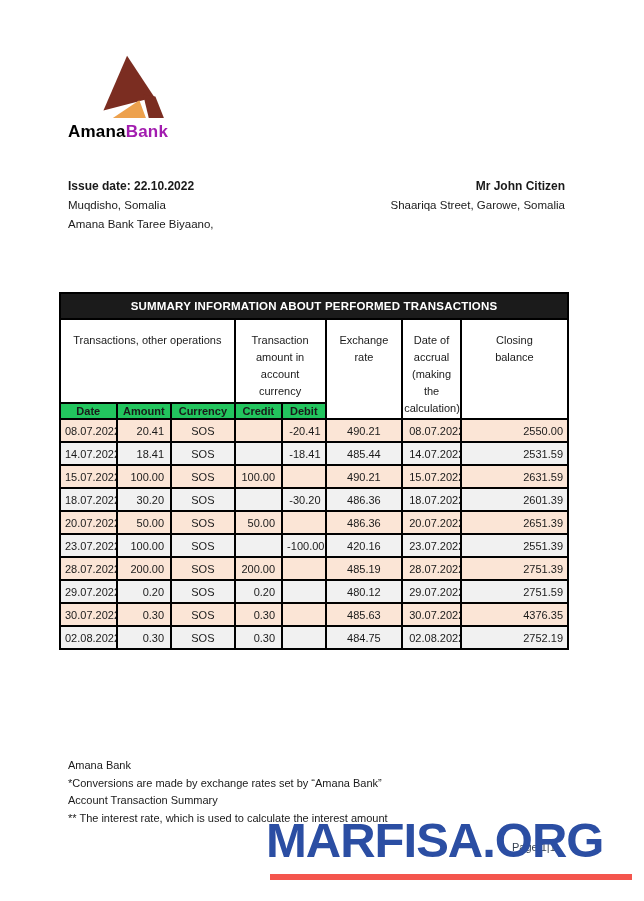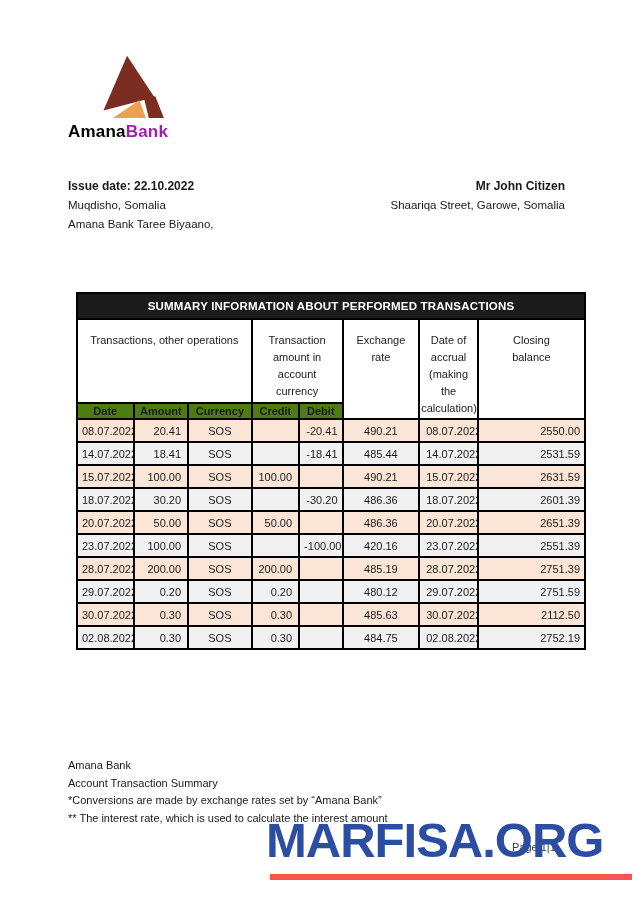--- a/index.html
+++ b/index.html
@@ -25,37 +25,37 @@
     position: absolute; left: 68px; top: 177px; width: 497px;
     display: flex; justify-content: space-between;
     font-size: 11.5px; line-height: 19px;
   }
   .addr-left { text-align: left; }
   .addr-right { text-align: right; }
   .addr-bold { font-weight: bold; font-size: 12px; }
 
   
   table.doc-table {
-    position: absolute; left: 76px; top: 292px;
+    position: absolute; left: 59px; top: 292px;
     width: 510px; border-collapse: collapse; table-layout: fixed;
     font-size: 11px;
   }
   .doc-table td, .doc-table th { border: 2px solid #000; overflow: hidden; }
   .tbl-title {
     background: #1b1b1b; color: #ffffff;
     font-weight: bold; font-size: 11.5px; letter-spacing: 0.2px;
     height: 26px; text-align: center;
   }
   .group-row td {
     height: 66px; vertical-align: top; text-align: center;
     padding-top: 12px; white-space: pre-line; line-height: 17px;
     background: #ffffff; font-weight: normal;
   }
   .sub-row td {
-    background: #4d7c0f; font-weight: bold; text-align: center;
+    background: #22c55e; font-weight: bold; text-align: center;
     height: 12px; padding: 1px 0;
   }
   .doc-table tbody td { height: 23px; padding: 0 4px; }
   .col0 { text-align: left;  padding-left: 4px !important; }
   .col1 { text-align: right; padding-right: 6px !important; }
   .col2 { text-align: center; }
   .col3 { text-align: right; padding-right: 6px !important; }
   .col4 { text-align: right; padding-right: 4px !important; }
   .col5 { text-align: center; }
   .col6 { text-align: left;  padding-left: 6px !important; }
@@ -231,37 +231,37 @@
         <td class="col7">2751.59</td>
       </tr>
       <tr class="stripe-peach">
         <td class="col0">30.07.2022</td>
         <td class="col1">0.30</td>
         <td class="col2">SOS</td>
         <td class="col3">0.30</td>
         <td class="col4"></td>
         <td class="col5">485.63</td>
         <td class="col6">30.07.2022</td>
-        <td class="col7">2112.50</td>
+        <td class="col7">4376.35</td>
       </tr>
       <tr class="stripe-gray">
         <td class="col0">02.08.2022</td>
         <td class="col1">0.30</td>
         <td class="col2">SOS</td>
         <td class="col3">0.30</td>
         <td class="col4"></td>
         <td class="col5">484.75</td>
         <td class="col6">02.08.2022</td>
         <td class="col7">2752.19</td>
       </tr>
     </tbody>
 </table>
 
 <div class="footer-notes">
   <div>Amana Bank</div>
+  <div>*Conversions are made by exchange rates set by “Amana Bank”</div>
   <div>Account Transaction Summary</div>
-  <div>*Conversions are made by exchange rates set by “Amana Bank”</div>
   <div>** The interest rate, which is used to calculate the interest amount</div>
 </div>
 
 <div class="page-number">Page 1|1</div>
 <div class="watermark">MARFISA.ORG</div>
 <div class="watermark-underline"></div>
 
 </body></html>

